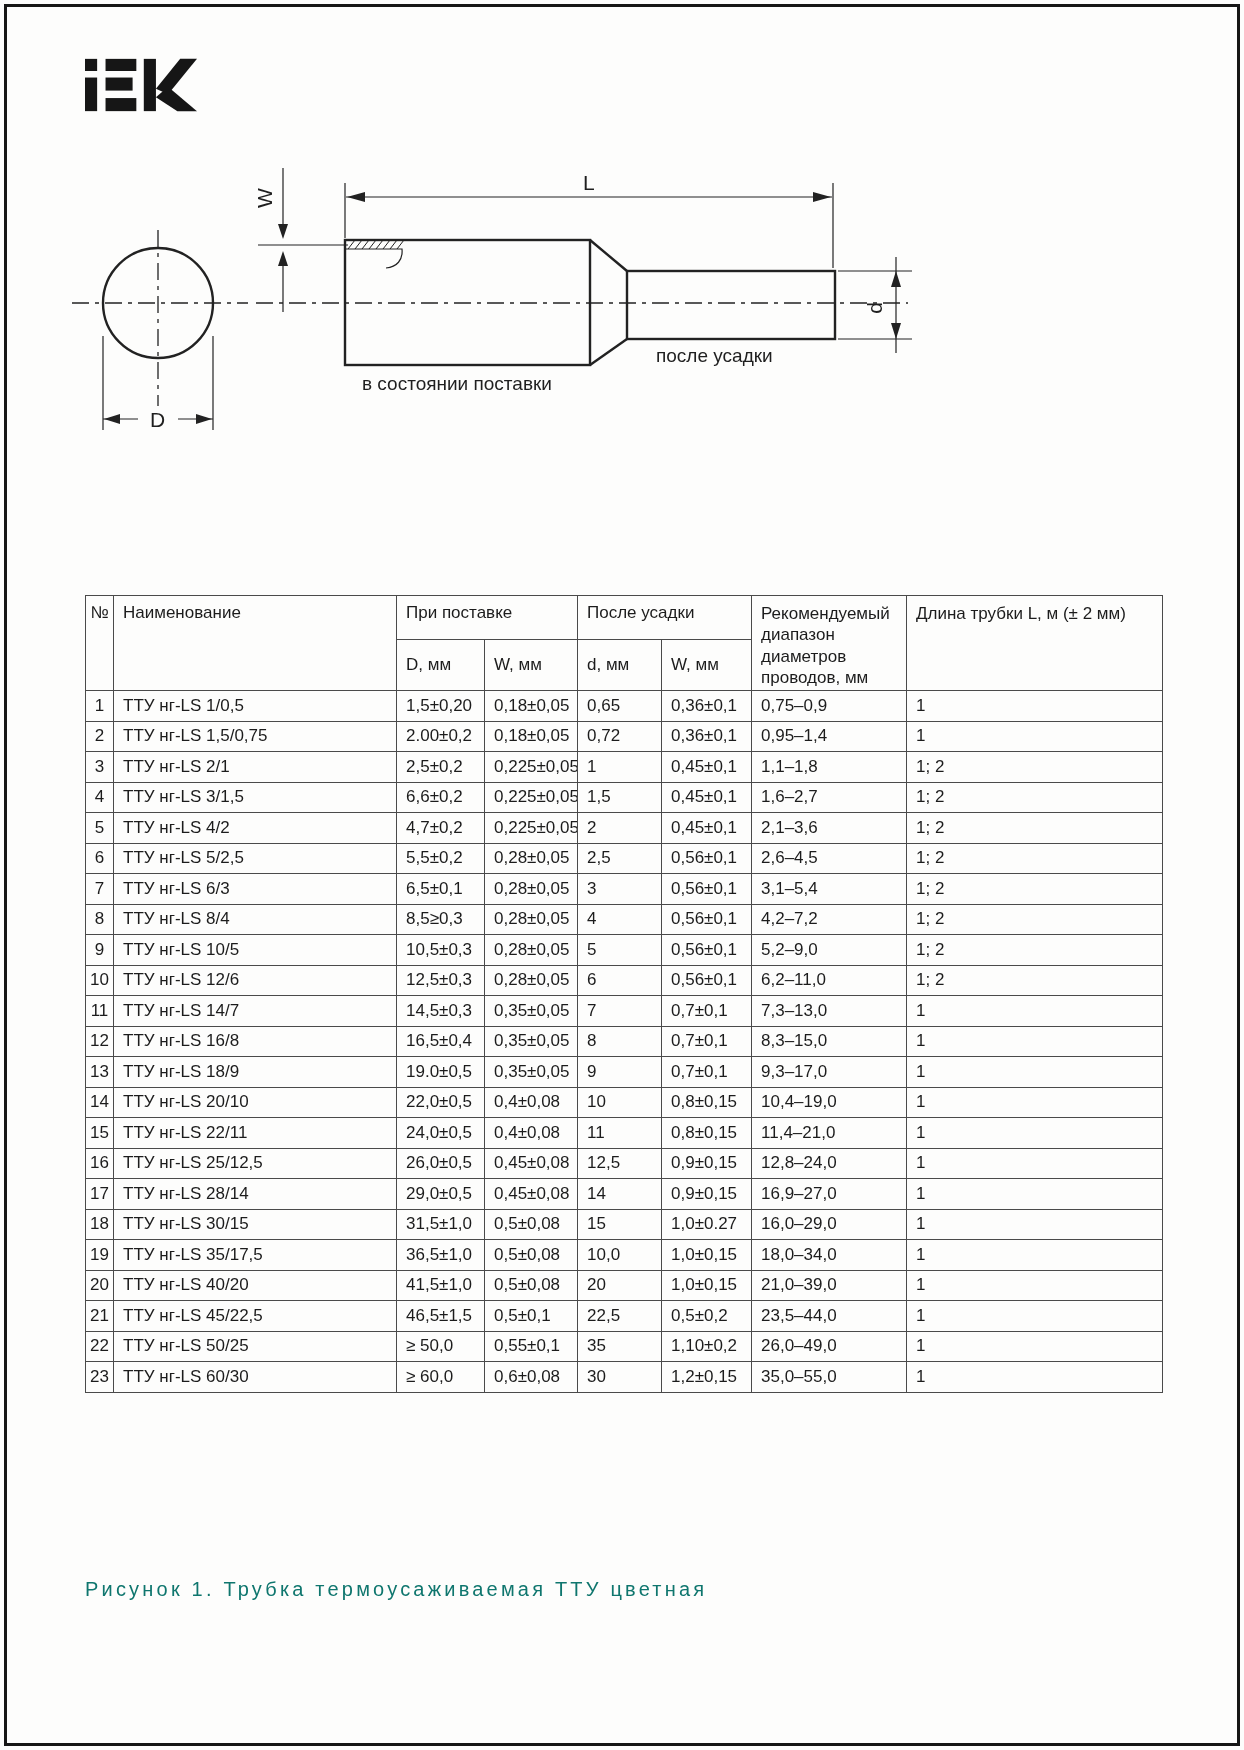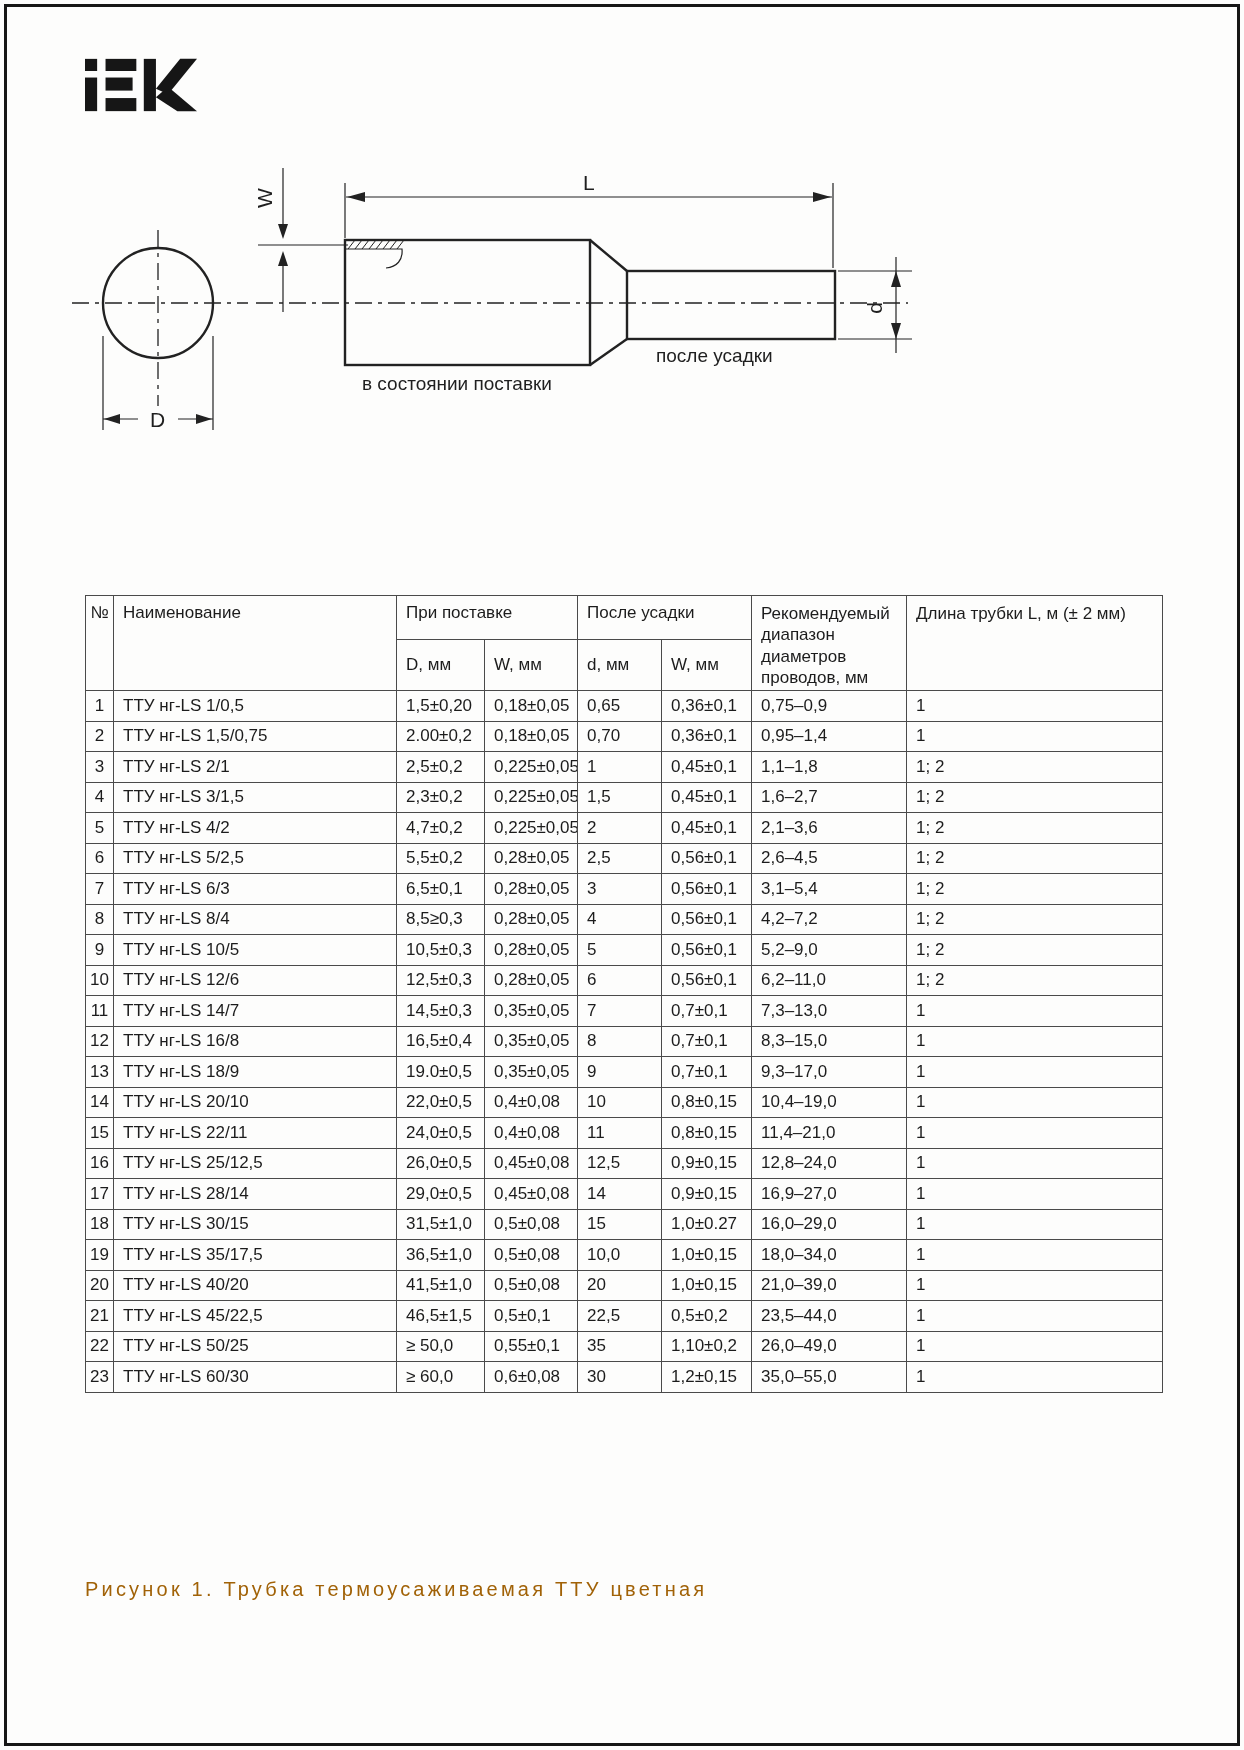--- a/index.html
+++ b/index.html
@@ -28,21 +28,21 @@
     overflow:hidden;white-space:nowrap;
   }
   .doc-table thead tr.h1 th{vertical-align:top;padding-top:7px;height:40px;}
   .doc-table thead th.wrap{white-space:normal;line-height:1.25;}
   .doc-table thead tr.h2 th{height:47px;vertical-align:middle;margin-left:12px;}
   .doc-table tbody td{height:30.5px;vertical-align:middle;}
   .doc-table tbody td:first-child{text-align:center;padding:2px 3px;}
 
   .caption{
     position:absolute;left:85px;top:1578px;
-    font-size:20px;letter-spacing:3.2px;color:#a16207;
+    font-size:20px;letter-spacing:3.2px;color:#0f766e;
   }
 </style>
 </head>
 <body>
 
 <div class="page">
 
   <div class="page-frame"></div>
 
   <svg class="logo-svg" viewBox="0 0 120 56" aria-label="IEK">
@@ -170,39 +170,39 @@
           <td>0,65</td>
           <td>0,36±0,1</td>
           <td>0,75–0,9</td>
           <td>1</td>
         </tr>
         <tr>
           <td>2</td>
           <td>ТТУ нг-LS 1,5/0,75</td>
           <td>2.00±0,2</td>
           <td>0,18±0,05</td>
-          <td>0,70</td>
+          <td>0,72</td>
           <td>0,36±0,1</td>
           <td>0,95–1,4</td>
           <td>1</td>
         </tr>
         <tr>
           <td>3</td>
           <td>ТТУ нг-LS 2/1</td>
           <td>2,5±0,2</td>
           <td>0,225±0,05</td>
           <td>1</td>
           <td>0,45±0,1</td>
           <td>1,1–1,8</td>
           <td>1; 2</td>
         </tr>
         <tr>
           <td>4</td>
           <td>ТТУ нг-LS 3/1,5</td>
-          <td>2,3±0,2</td>
+          <td>6,6±0,2</td>
           <td>0,225±0,05</td>
           <td>1,5</td>
           <td>0,45±0,1</td>
           <td>1,6–2,7</td>
           <td>1; 2</td>
         </tr>
         <tr>
           <td>5</td>
           <td>ТТУ нг-LS 4/2</td>
           <td>4,7±0,2</td>

